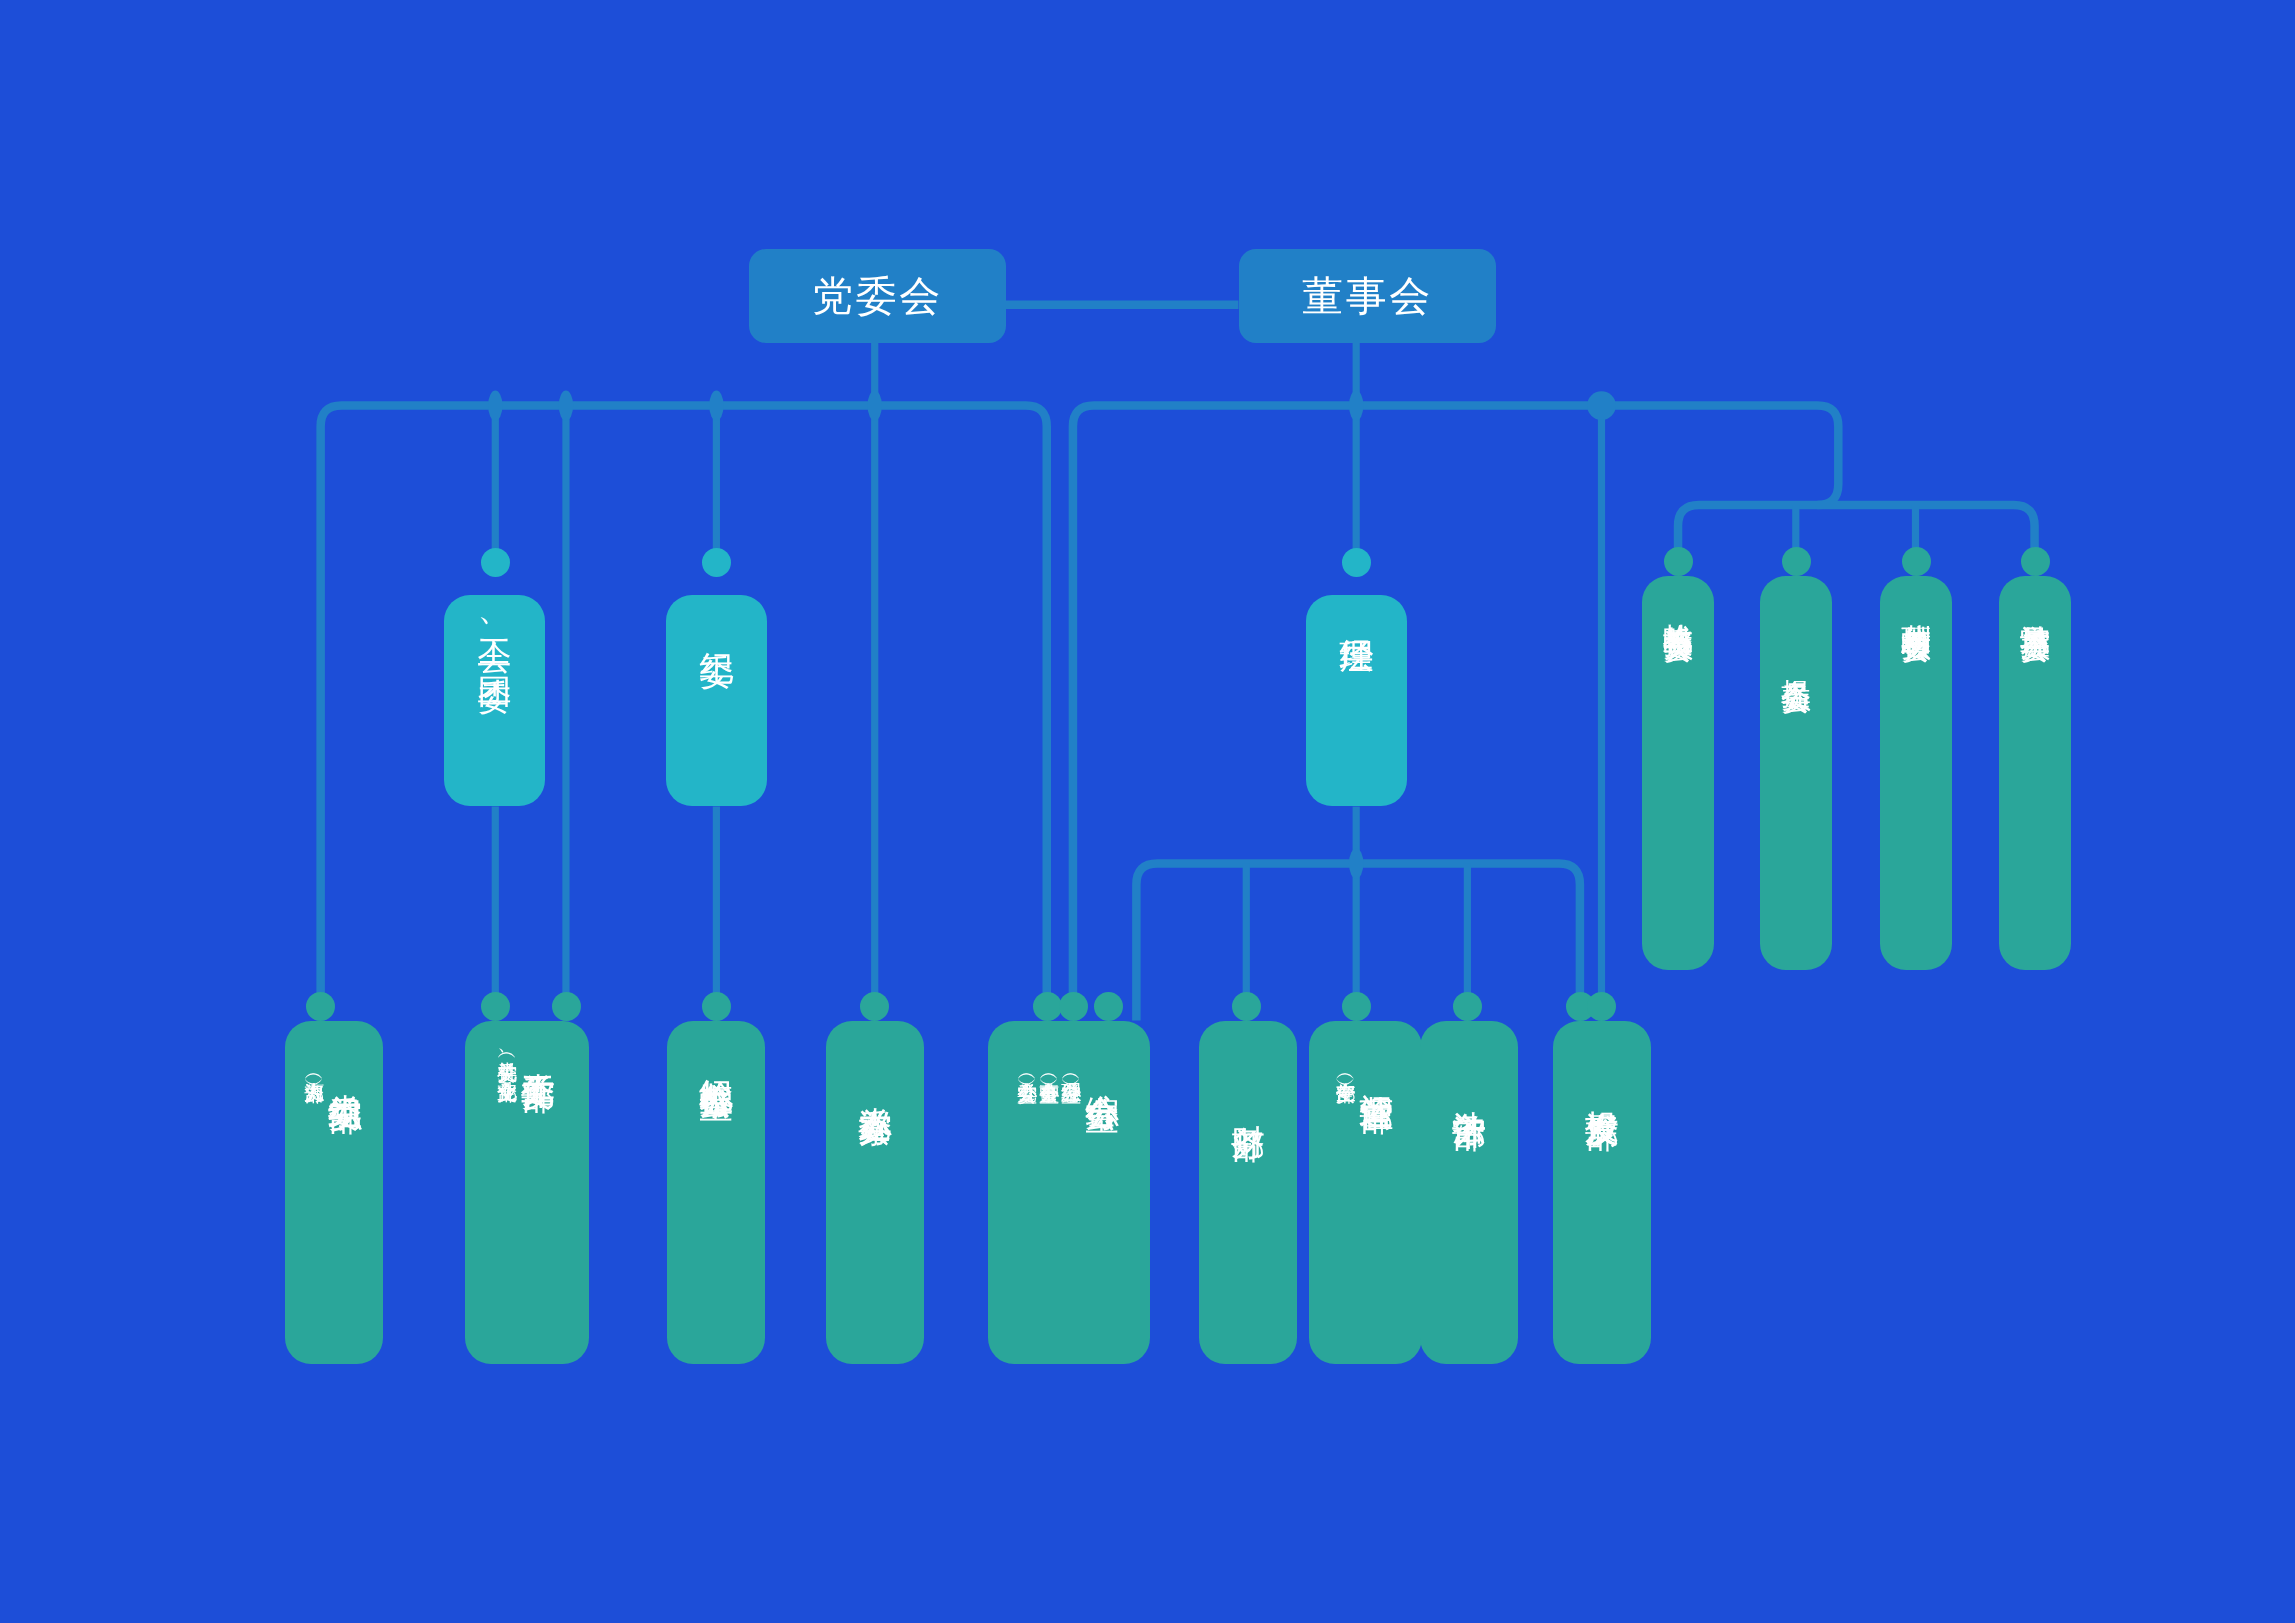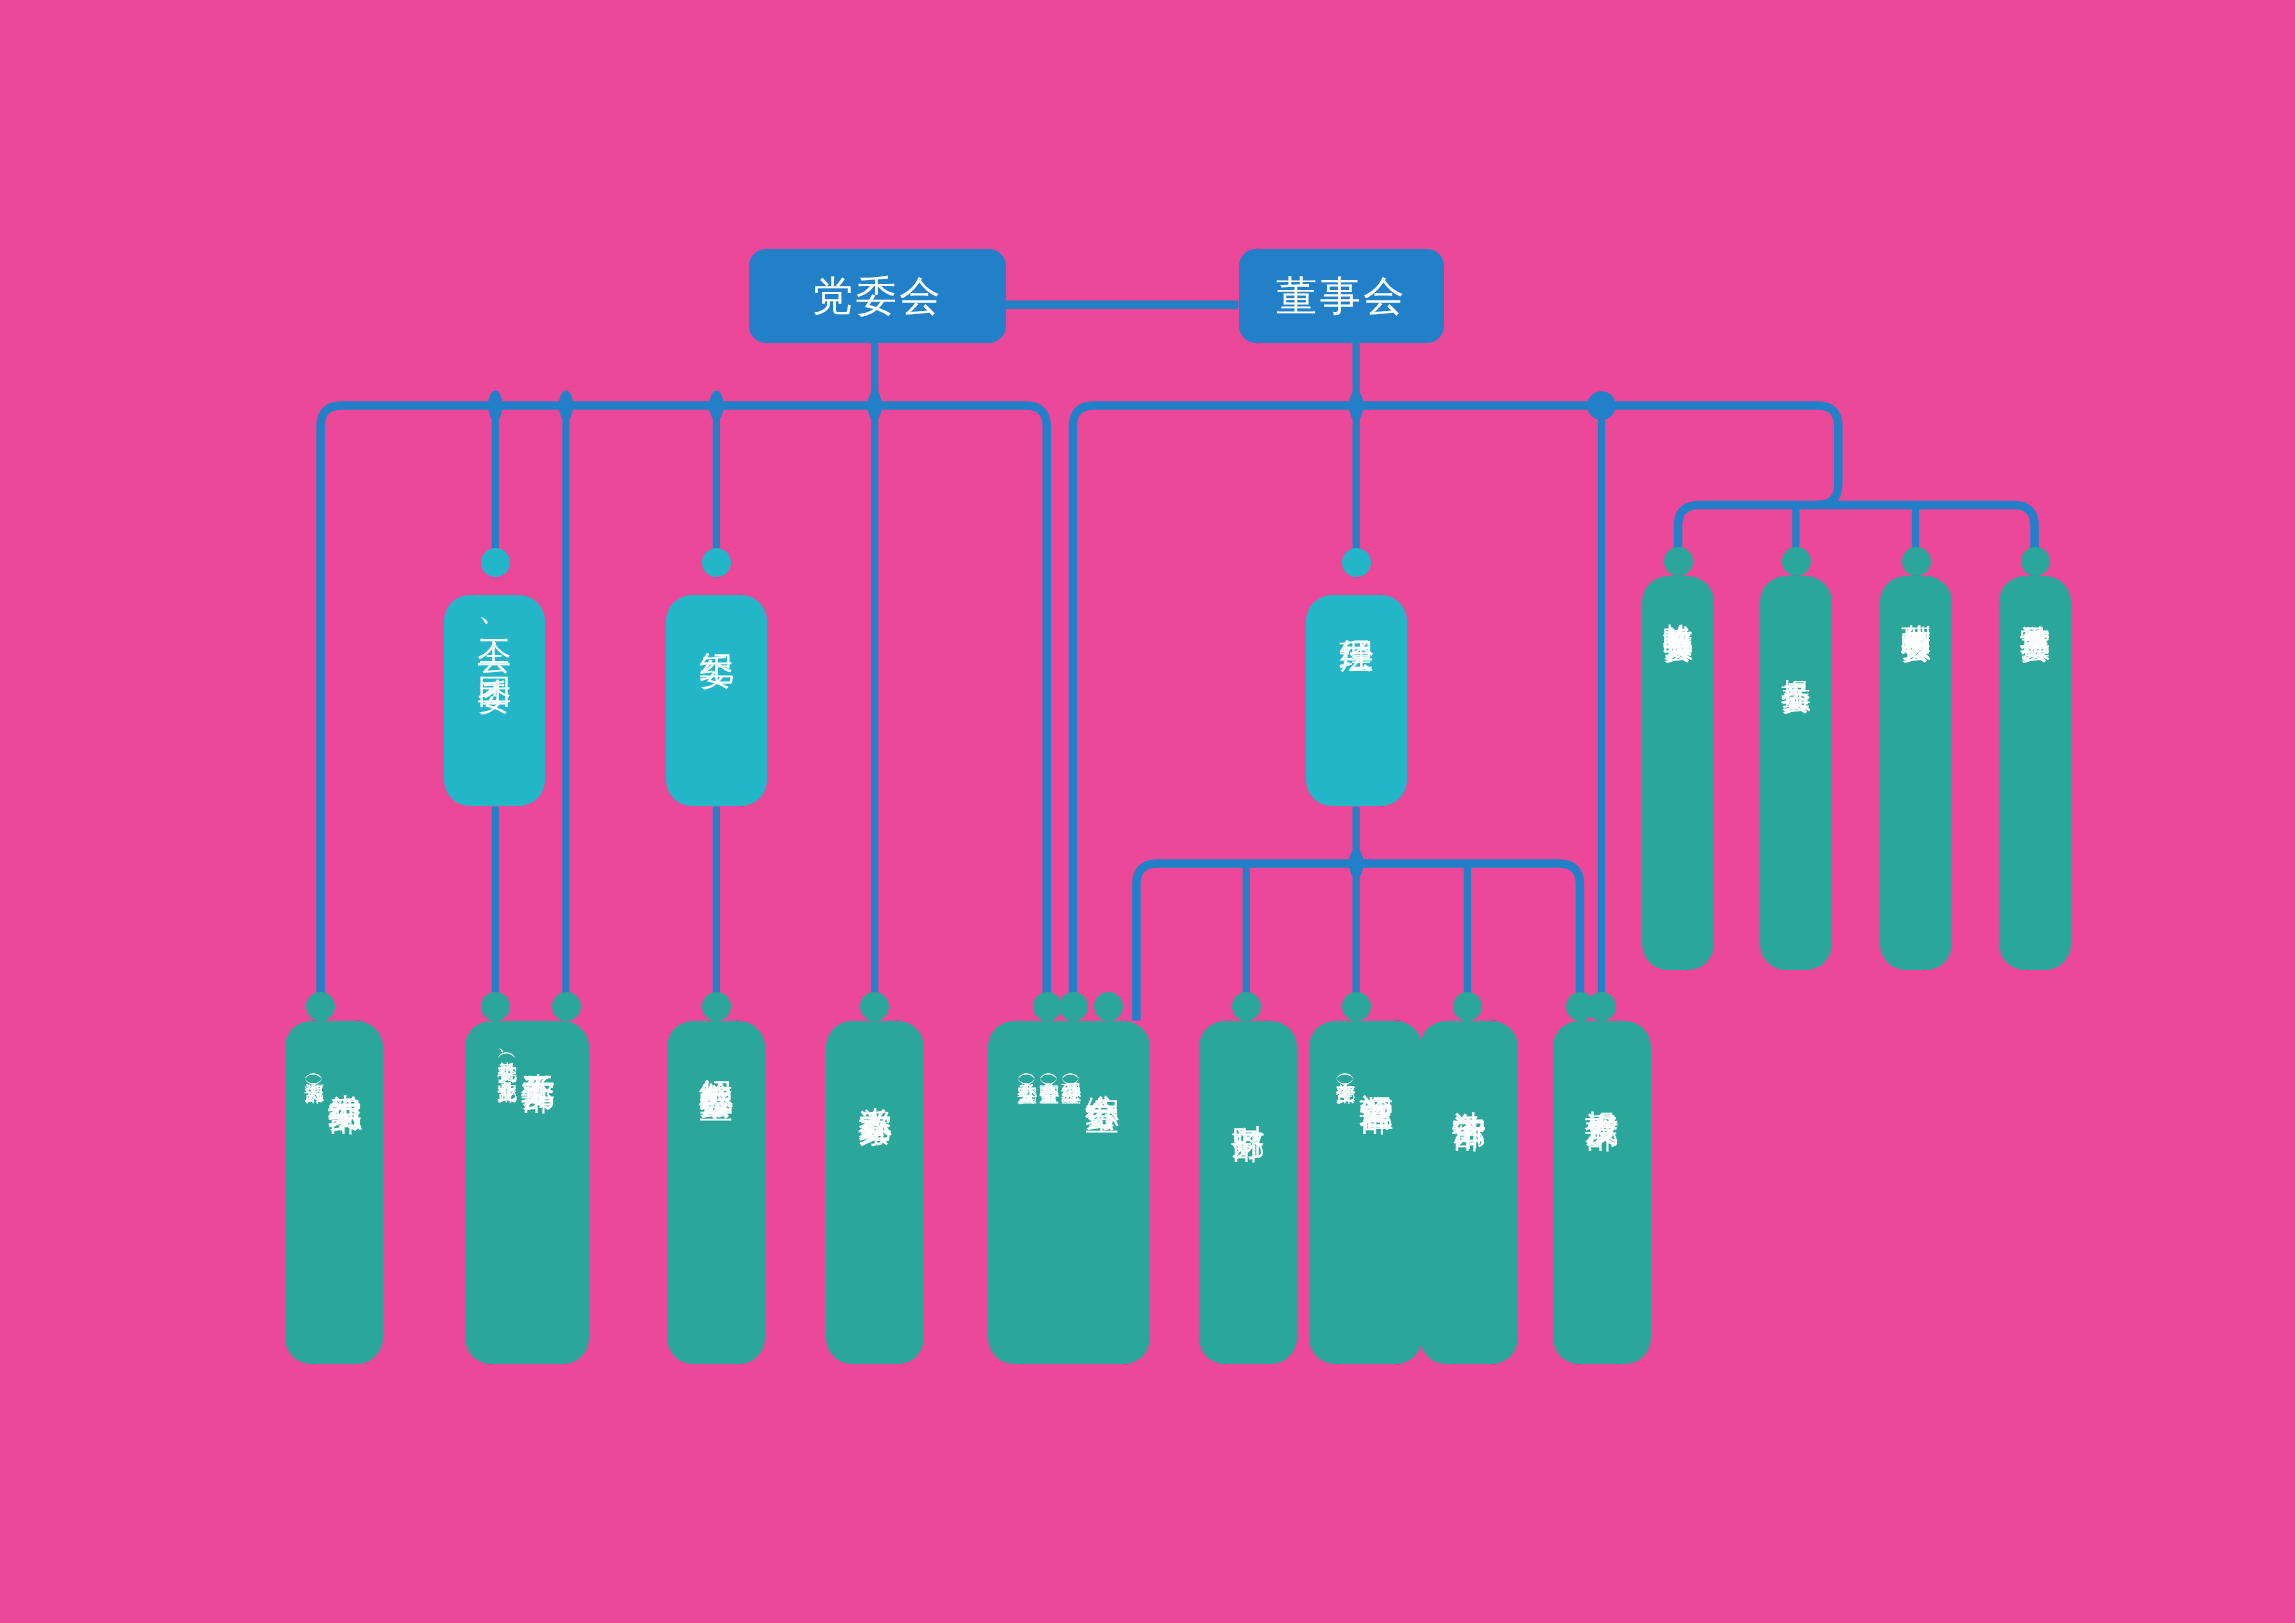--- a/index.html
+++ b/index.html
@@ -3,21 +3,21 @@
 <meta charset="utf-8">
 <style>
   html,body{margin:0;padding:0;background:#ffffff;}
   body{
     font-family:"Liberation Sans","DejaVu Sans",sans-serif;
   }
   #stage{
     position:relative;
     width:2295px;
     height:1623px;
-    background:#ec4899;
+    background:#1d4ed8;
     overflow:hidden;
   }
   #wires{
     position:absolute;
     left:0;top:0;
     width:2295px;height:1623px;
     pointer-events:none;
   }
   .node{
     position:absolute;
@@ -133,21 +133,21 @@
       <ellipse cx="2073" cy="620" rx="11" ry="23"></ellipse>
       <circle cx="2448" cy="620" r="22"></circle>
       <ellipse cx="2073" cy="1320" rx="11" ry="23"></ellipse>
     </g>
   </svg>
 
   <div class="node h lvl-top" style="left:749px; top:249px; width:257px; height:94px;">
     <span class="main">党委会</span>
   </div>
 
-  <div class="node h lvl-top" style="left:1239px; top:249px; width:205px; height:94px;">
+  <div class="node h lvl-top" style="left:1239px; top:249px; width:257px; height:94px;">
     <span class="main">董事会</span>
   </div>
 
   <div class="node v lvl-mid" style="left:444px; top:595px; width:101px; height:211px; padding-top:17px;">
     <span class="main">工会、团委</span>
   </div>
 
   <div class="node v lvl-mid" style="left:666px; top:595px; width:101px; height:211px; padding-top:30px;">
     <span class="main">纪委</span>
   </div>

